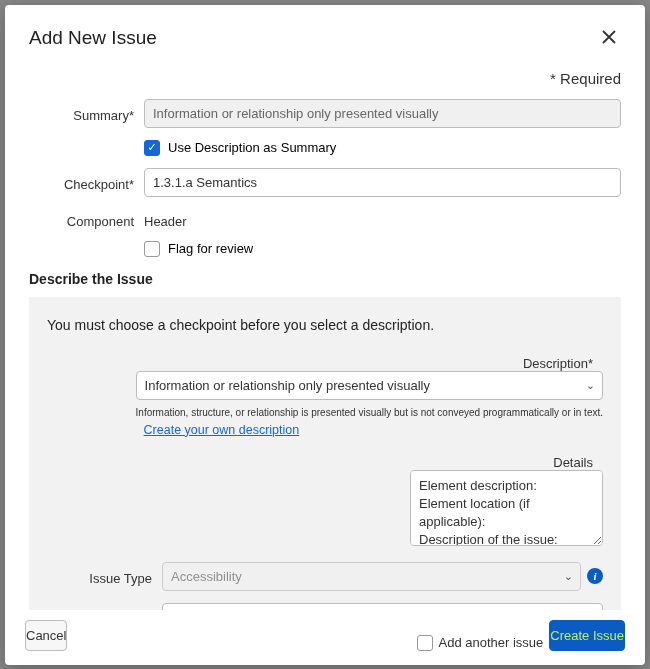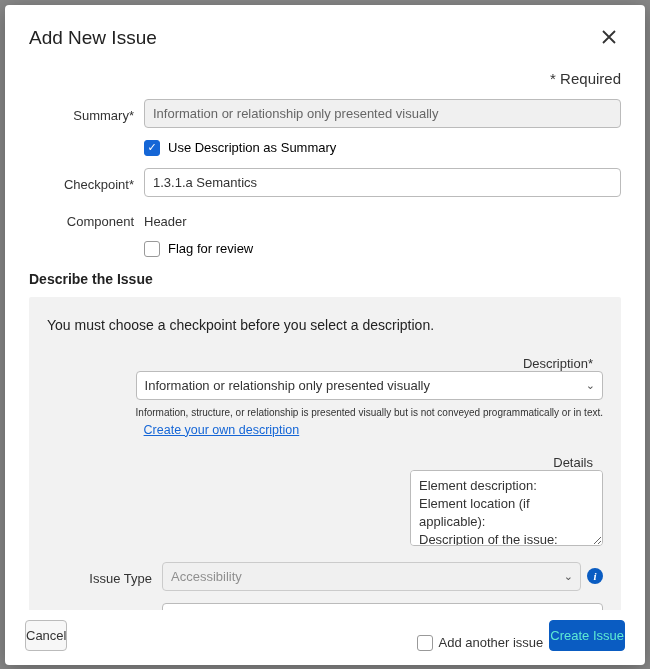--- a/index.html
+++ b/index.html
@@ -106,21 +106,21 @@
       padding: 7px 0;
       border-radius: 4px;
       cursor: pointer;
       border: 1px solid #bbb;
       background: #f7f7f7;
       color: #333;
     }
     .btn-primary {
       background: #0a5cc2;
       border-color: #0a5cc2;
-      color: #5eead4;
+      color: #bef264;
     }
     .another { display: flex; align-items: center; gap: 6px; font-size: 13px; color: #333; }
   </style>
 </head>
 <body>
 
 <div class="modal">
 
   <div class="modal-header">
     <div class="modal-title">Add New Issue</div>

